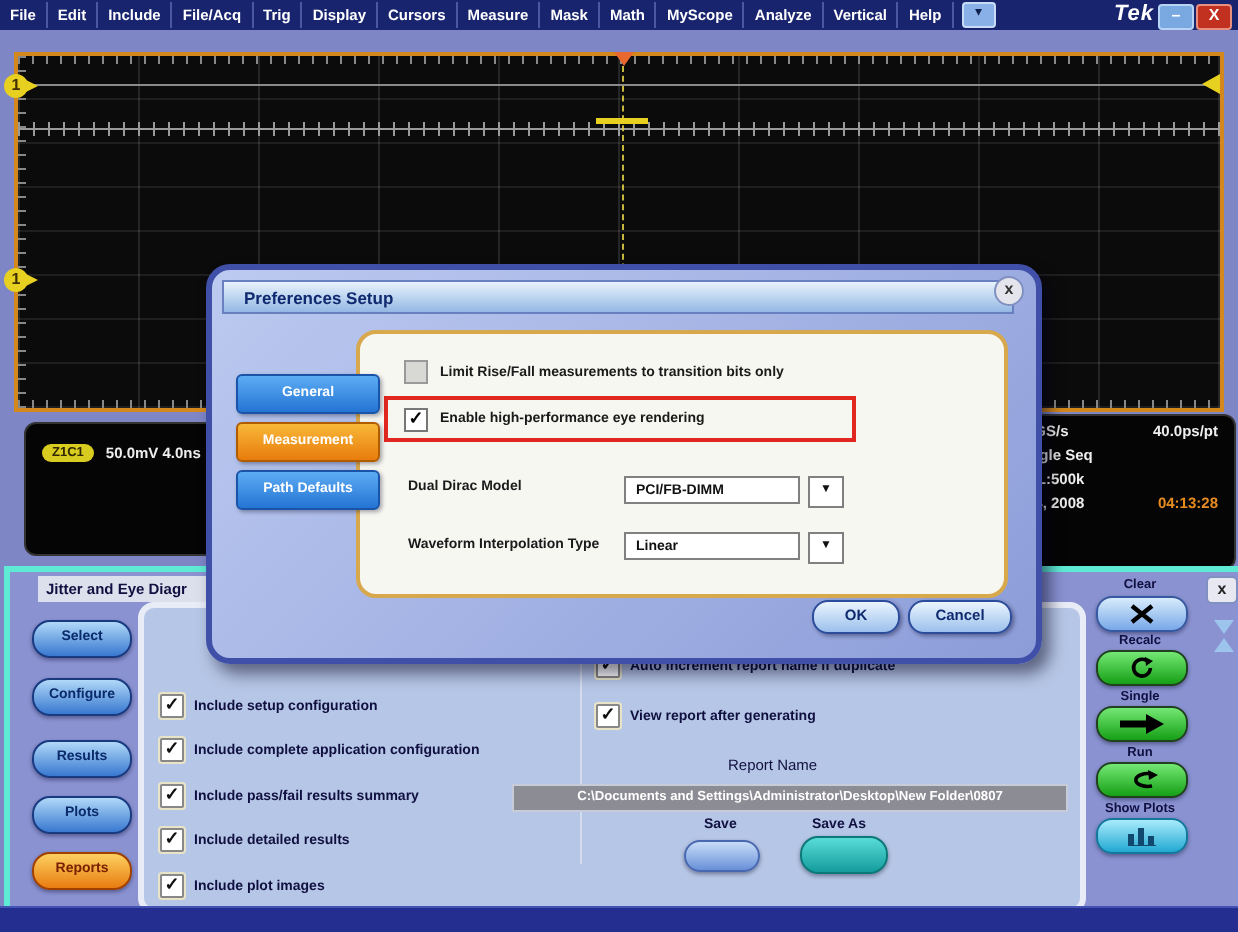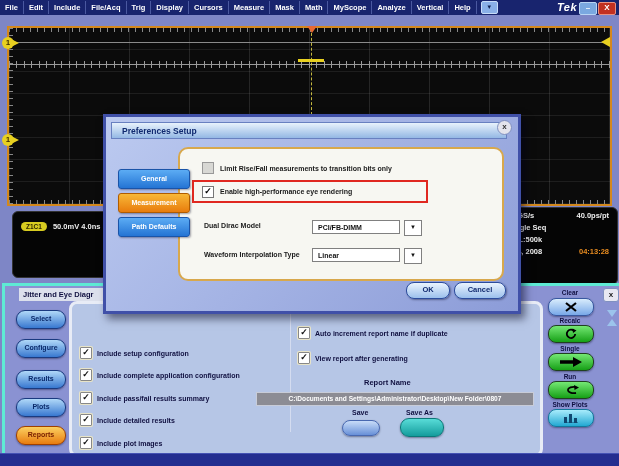--- a/index.html
+++ b/index.html
@@ -67,21 +67,21 @@
            font-size:7px;font-weight:bold;text-align:center;line-height:16px;box-shadow:0 1px 2px rgba(0,0,30,.4);}
   .nav-btn.active{background:linear-gradient(#fcd060,#e87c10);color:#7a2000;border-color:#a04000;}
   .report-panel{position:absolute;left:64px;top:15px;width:468px;height:150px;background:#b6c6e6;
             border:3px solid #e8ecf6;border-radius:8px;}
   .col-divider{position:absolute;left:218px;top:8px;width:1px;height:120px;background:#d4dcf0;}
   .chk-row{position:absolute;display:flex;align-items:center;}
   .chk{width:10px;height:10px;background:#fff;border:1px solid #888;border-radius:1px;
        font-size:9px;font-weight:bold;color:#101010;line-height:9px;text-align:center;margin-right:5px;
        box-shadow:0 0 0 1px #e8e4c8;}
   .chk-label{font-size:7px;font-weight:bold;color:#101040;white-space:nowrap;}
-  .report-name{position:absolute;left:292px;top:74px;font-size:7.5px;font-weight:bold;color:#101040;}
+  .report-name{position:absolute;left:292px;top:74px;font-size:7.5px;font-weight:normal;color:#101040;}
   .path-field{position:absolute;left:184px;top:88px;width:276px;height:12px;background:#8c8c94;
             border:1px solid #c8ccd8;color:#fff;font-size:6.6px;font-weight:bold;line-height:12px;
             text-align:center;white-space:nowrap;overflow:hidden;}
   .save-label{position:absolute;font-size:7px;font-weight:bold;color:#101040;}
   .pill-btn{position:absolute;border-radius:9px;box-shadow:0 1px 2px rgba(0,0,30,.4);}
   .save-btn{left:270px;top:116px;width:36px;height:14px;background:linear-gradient(#c8dcf8,#6890d8);border:1px solid #4868b0;}
   .saveas-btn{left:328px;top:114px;width:42px;height:17px;background:linear-gradient(#58dcd8,#149c9c);border:1px solid #0c7878;}
   
   .ctrl-label{position:absolute;left:534px;width:62px;text-align:center;font-size:6.5px;
               font-weight:bold;color:#101040;}
@@ -94,22 +94,22 @@
   .jw-close{position:absolute;left:598px;top:2px;width:14px;height:12px;background:#e8e8f2;
             border:1px solid #8090c0;border-radius:3px;font-size:8px;font-weight:bold;color:#222;
             text-align:center;line-height:11px;}
   .jw-tris{position:absolute;left:602px;top:22px;}
   .jw-tris div{width:0;height:0;border-left:5px solid transparent;border-right:5px solid transparent;margin:2px 0;}
   .tri-dn{border-top:7px solid #9cc4ec;}
   .tri-up{border-bottom:7px solid #9cc4ec;}
   .bottom-strip{position:absolute;left:0;top:453px;width:619px;height:13px;background:#242e90;
             border-top:1px solid #4452b4;z-index:6;}
   
-  .dialog{position:absolute;left:103px;top:114px;width:412px;height:194px;z-index:60;
-          background:linear-gradient(135deg,#bccaf0,#8c9cd8);border:3px solid #4050a8;border-radius:0;
+  .dialog{position:absolute;left:103px;top:132px;width:412px;height:194px;z-index:60;
+          background:linear-gradient(135deg,#bccaf0,#8c9cd8);border:3px solid #4050a8;border-radius:12px;
           box-shadow:4px 5px 8px rgba(0,0,25,.5);}
   .dlg-title{position:absolute;left:5px;top:5px;width:396px;height:17px;
           background:linear-gradient(#e8f2fc,#94b8e4);border:1px solid #6880c0;
           color:#102a70;font-size:8.5px;font-weight:bold;line-height:16px;padding-left:10px;box-sizing:border-box;}
   .dlg-close{position:absolute;right:6px;top:3px;width:13px;height:13px;border-radius:50%;
           background:#e4e4ec;border:1px solid #8090c0;color:#333;font-size:8px;font-weight:bold;
           text-align:center;line-height:12px;z-index:3;}
   .dlg-card{position:absolute;left:72px;top:30px;width:322px;height:130px;background:#f7f7f2;
           border:2px solid #d8a84c;border-radius:10px;}
   .dlg-tab{position:absolute;left:12px;width:70px;height:18px;border-radius:3px;color:#fff;

